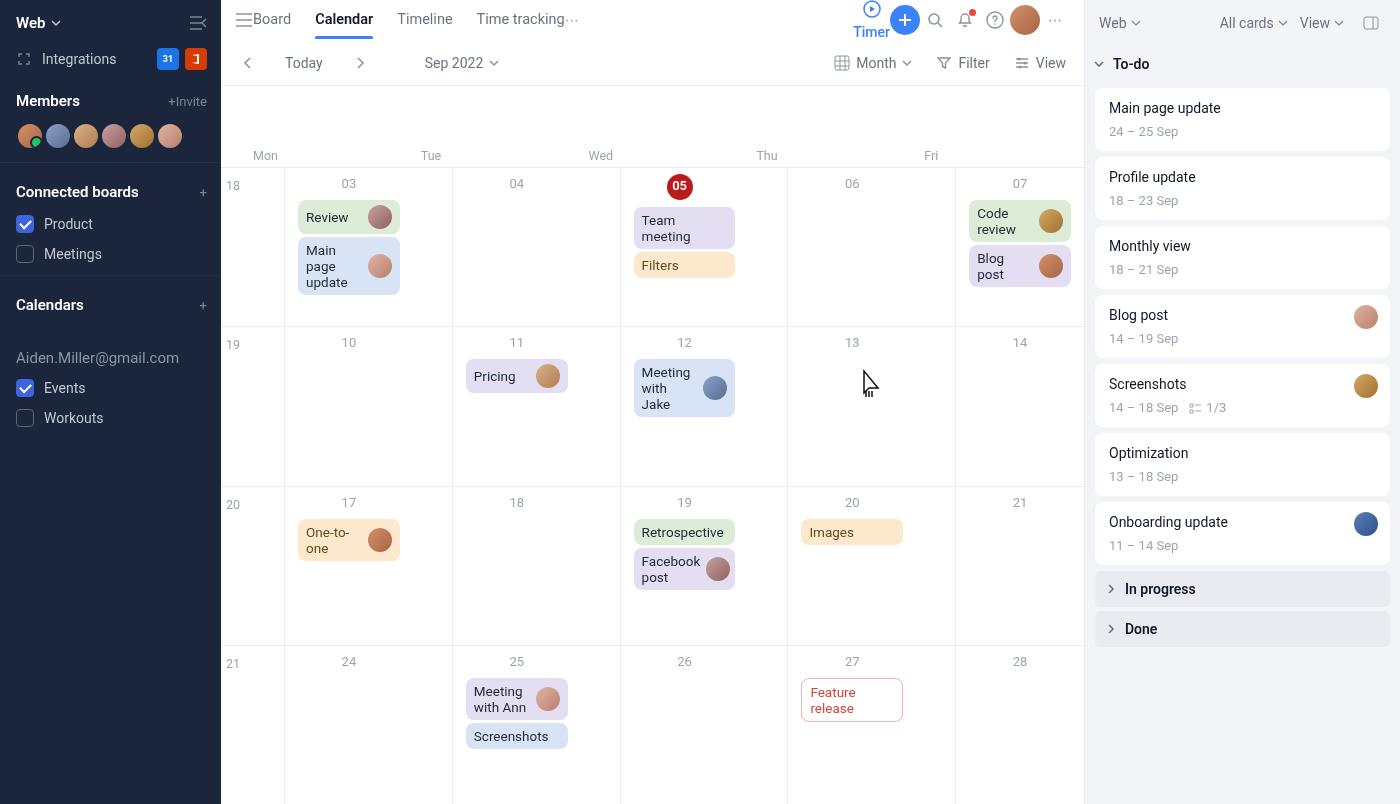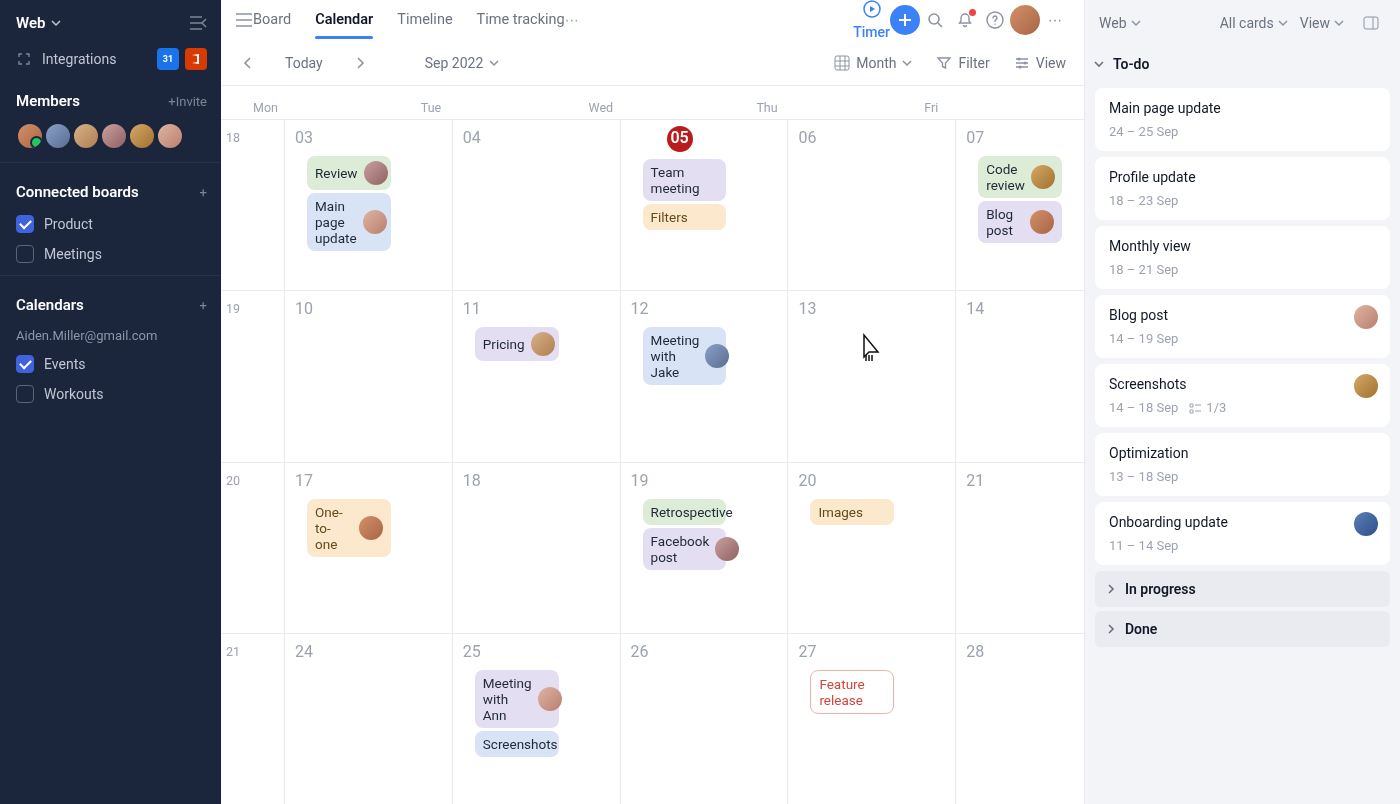--- a/index.html
+++ b/index.html
@@ -22,21 +22,21 @@
   .avatar-row { display:flex; padding:4px 0 6px 16px; gap:4px; }
   .avatar { width:28px; height:28px; border-radius:50%; background:#888; flex-shrink:0; overflow:hidden; position:relative; }
   .avatar-row .avatar { margin-right:-4px; border:2px solid #1B253B; }
   .avatar-sm { width:24px; height:24px; }
   .green-dot::after { content:""; position:absolute; bottom:-1px; right:-1px; width:9px; height:9px; border-radius:50%; background:#22C55E; border:2px solid #1B253B; }
   .divider { height:1px; background:rgba(255,255,255,.06); margin:6px 0; }
   .check-row { display:flex; align-items:center; gap:10px; padding:6px 14px 6px 16px; cursor:pointer; }
   .checkbox { width:18px; height:18px; border-radius:4px; border:1.5px solid #5B6478; display:flex; align-items:center; justify-content:center; }
   .checkbox.checked { background:#3E63DD; border-color:#3E63DD; }
   .checkbox.checked::after { content:""; width:5px; height:9px; border:solid #fff; border-width:0 2px 2px 0; transform:rotate(45deg) translate(-1px,-1px); }
-  .cal-email { color:#8D95A7; font-size:13px; padding:6px 16px; }
+  .cal-email { color:#8D95A7; font-size:15px; padding:6px 16px;margin-top:21px; }
   
   .main { flex:1; display:flex; flex-direction:column; min-width:0; }
   .topbar { height:40px; display:flex; align-items:center; padding:0 14px; border-bottom:1px solid transparent; }
   .hamburger { color:#8C94A3; }
   .tabs { display:flex; gap:24px; }
   .tab { color:#6B7280; padding:8px 0; cursor:pointer; font-size:14.5px; }
   .tab.active { color:#111827; font-weight:600; position:relative; }
   .tab.active::after { content:""; position:absolute; left:0; right:0; bottom:-3px; height:3px; background:#3B82F6; border-radius:2px; }
   .tab-more { color:#9CA3AF; }
   .top-spacer { flex:1; }
@@ -50,28 +50,28 @@
   .toolbar { height:46px; display:flex; align-items:center; padding:0 18px; gap:28px; border-bottom:1px solid #E9EBF0; }
   .navbtn { color:#8C94A3; cursor:pointer; padding:4px; }
   .today { color:#6B7280; cursor:pointer; }
   .month-sel { margin-left:28px; color:#6B7280; display:flex; align-items:center; gap:6px; cursor:pointer; }
   .tools-right { margin-left:auto; display:flex; gap:24px; color:#6B7280; }
   .tool { display:flex; align-items:center; gap:6px; cursor:pointer; }
   
   .cal-wrap { flex:1; overflow:hidden; display:flex; }
   .grid { flex:1; display:flex; flex-direction:column; }
   .dow-row { display:grid; grid-template-columns:24px repeat(5, 1fr); padding-top:10px; }
-  .dow { color:#9CA3AF; font-size:12.5px; padding:4px 8px; }
+  .dow { color:#9CA3AF; font-size:12.5px; padding:4px 8px;margin-top:48px; }
   .weeks { flex:1; display:flex; flex-direction:column; }
   .week { flex:1; display:grid; grid-template-columns:24px repeat(5, 1fr); border-top:1px solid #E9EBF0;gap:39px; }
   .wn { color:#9CA3AF; font-size:12.5px; padding:10px 0 0 0; text-align:center; }
   .daycell { border-left:1px solid #E9EBF0; padding:6px 6px 2px 6px; position:relative; min-width:0; }
-  .daynum { color:#9CA3AF; font-size:16px; padding:2px 4px 6px; }
+  .daynum { color:#9CA3AF; font-size:13px; padding:2px 4px 6px;text-align:center; }
   .daynum.today-pill { display:inline-flex; align-items:center; justify-content:center; width:26px; height:26px; border-radius:50%; background:#b91c1c; color:#fff; font-weight:600; margin-bottom:4px;margin-left:40px; }
-  .card { border-radius:8px; padding:5px 8px; margin:3px 16px; font-size:13.5px; display:flex; align-items:center; justify-content:space-between; gap:6px; cursor:pointer; }
+  .card { border-radius:8px; padding:5px 8px; margin:3px 7px; font-size:13.5px; display:flex; align-items:center; justify-content:space-between; gap:6px; cursor:pointer; }
   .c-green { background:#DDECD6; color:#1F2937; }
   .c-blue  { background:#D8E4F6; color:#1F2937; }
   .c-purple{ background:#E3DEF2; color:#1F2937; }
   .c-orange{ background:#FBE8CD; color:#664B1A; }
   .c-red   { background:#fff; border:1px solid #F1B1AF; color:#D1453B; }
   .card .avatar-sm { border-radius:50%; flex-shrink:0; }
   .cursor-icon { position:absolute; right:30px; top:40px; font-size:28px; }
   
   .right { width:316px; border-left:1px solid #E9EBF0; background:#F3F4F7; display:flex; flex-direction:column; }
   .r-top { height:46px; display:flex; align-items:center; padding:0 14px; gap:12px; background:#F3F4F7; }

